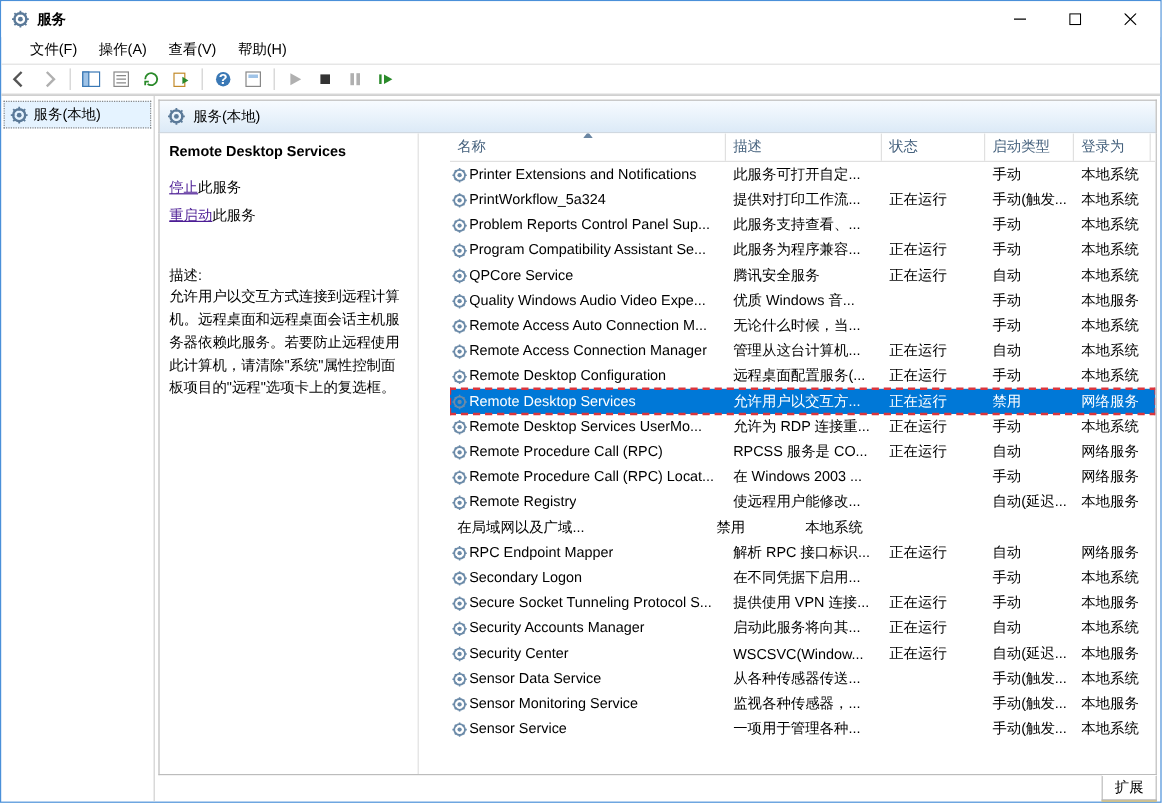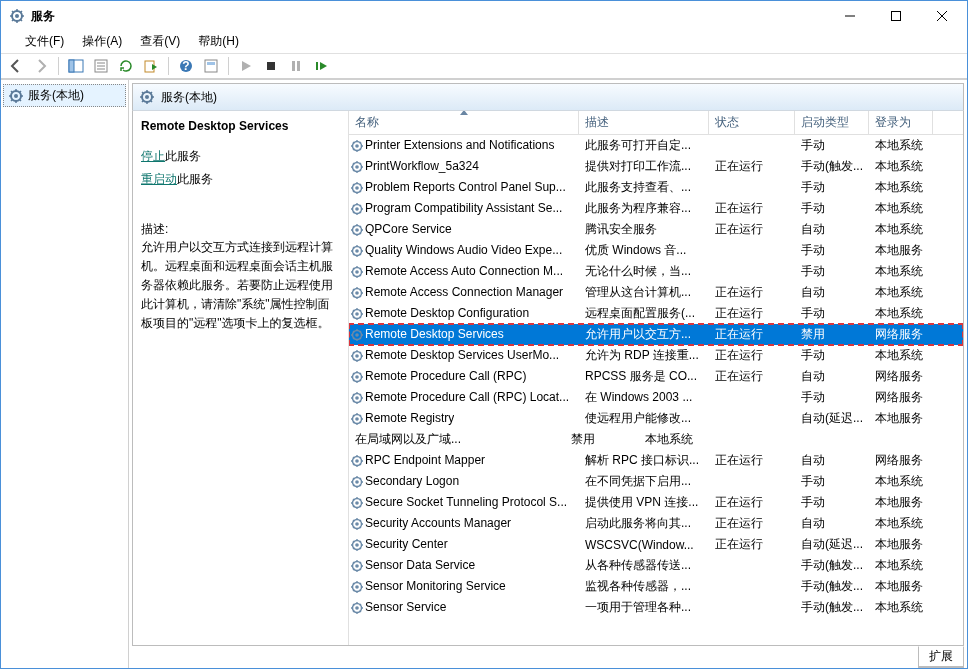--- a/index.html
+++ b/index.html
@@ -26,26 +26,26 @@
 .tree-item.sel { background: #e5f3ff; border: 1px dotted #888; }
 .gear-mini { width: 16px; height: 16px; }
 
 .main-pane { flex: 1; display: flex; flex-direction: column; position: relative; }
 
 .pane-header { margin: 3px 3px 0 3px; height: 28px; background: linear-gradient(#f7fbff, #dceaf7); border: 1px solid #bcbcbc; border-bottom: 1px solid #d0d8e0; display: flex; align-items: center; padding: 0 6px; gap: 6px; }
 .pane-body { flex: 1; display: flex; margin: 0 3px 0 3px; border-left: 1px solid #bcbcbc; border-right: 1px solid #bcbcbc; border-bottom: 1px solid #bcbcbc; overflow: hidden; }
 
 .detail-col { width: 216px; border-right: 1px solid #e0e0e0; padding: 8px; overflow: hidden; }
 .detail-title { font-weight: bold; margin-bottom: 12px; }
-.detail-links a { color: #0f766e; text-decoration: underline; }
+.detail-links a { color: #4c1d95; text-decoration: underline; }
 .detail-links { line-height: 1.9; }
 .detail-desc-label { margin-top: 30px; }
 .detail-desc { line-height: 1.6; }
 
-.list-col { flex: 1; display: flex; flex-direction: column; overflow: hidden; position: relative; }
+.list-col { flex: 1; display: flex; flex-direction: column; overflow: hidden; position: relative; margin-left: 26px; }
 .list-header { height: 24px; display: flex; border-bottom: 1px solid #e0e0e0; background: #fff; }
 .list-header .col { border-right: 1px solid #e0e0e0; display: flex; align-items: center; padding: 0 6px; position: relative; color: #46627e; }
 .col-name { width: 230px; }
 .col-desc { width: 130px; }
 .col-status { width: 86px; }
 .col-start { width: 74px; }
 .col-logon { width: 64px; }
 .sort-ind { position: absolute; left: 50%; top: -1px; transform: translateX(-50%); }
 
 .list-body { flex: 1; overflow-y: scroll; overflow-x: hidden; }

